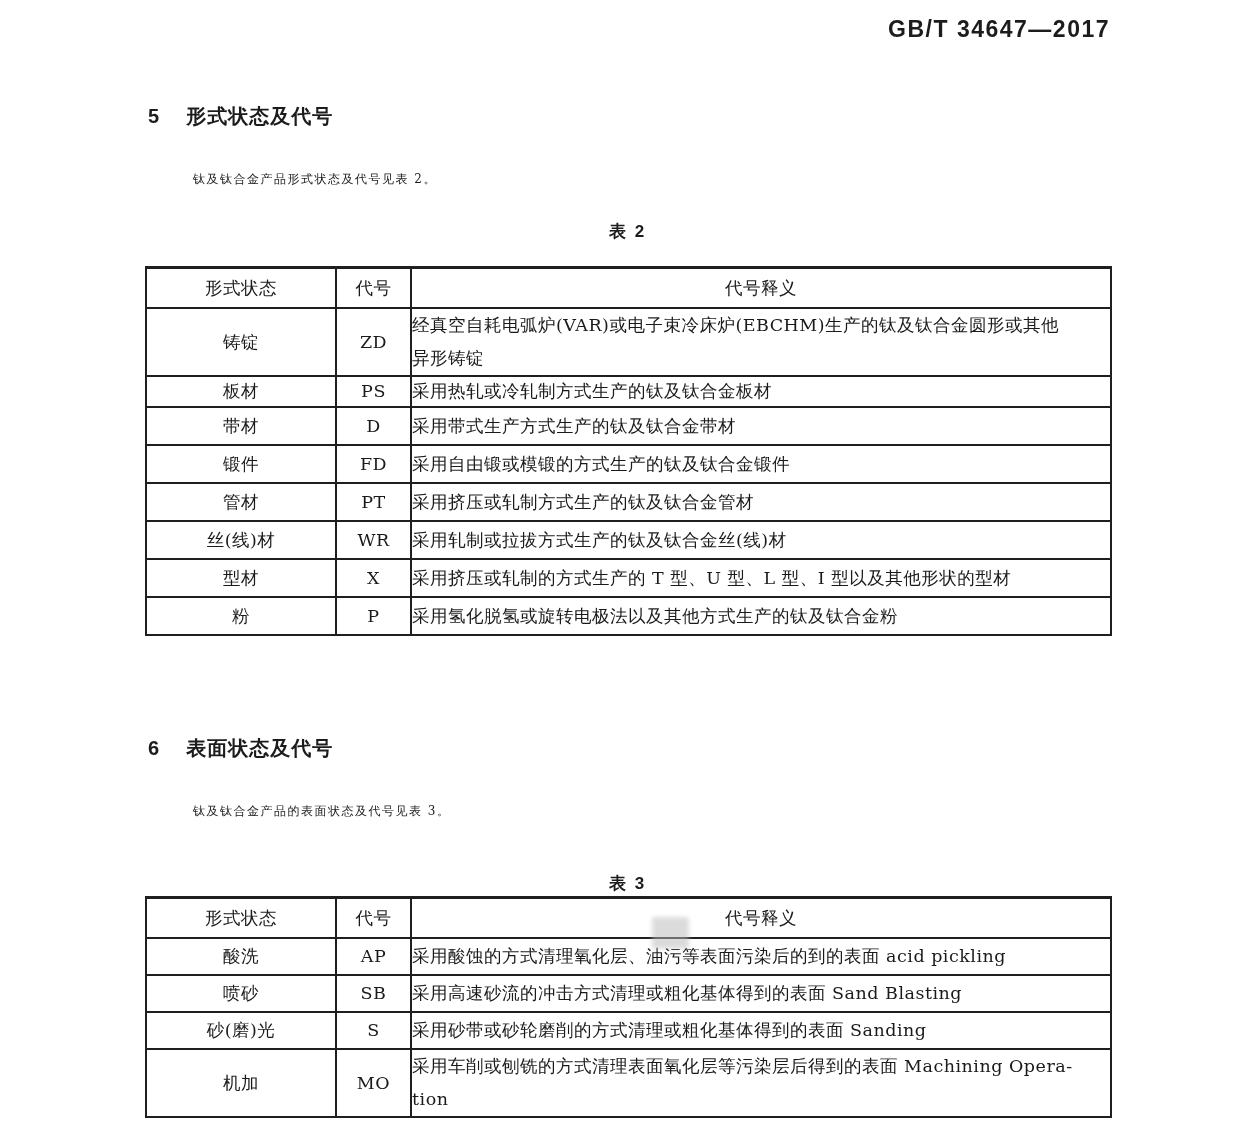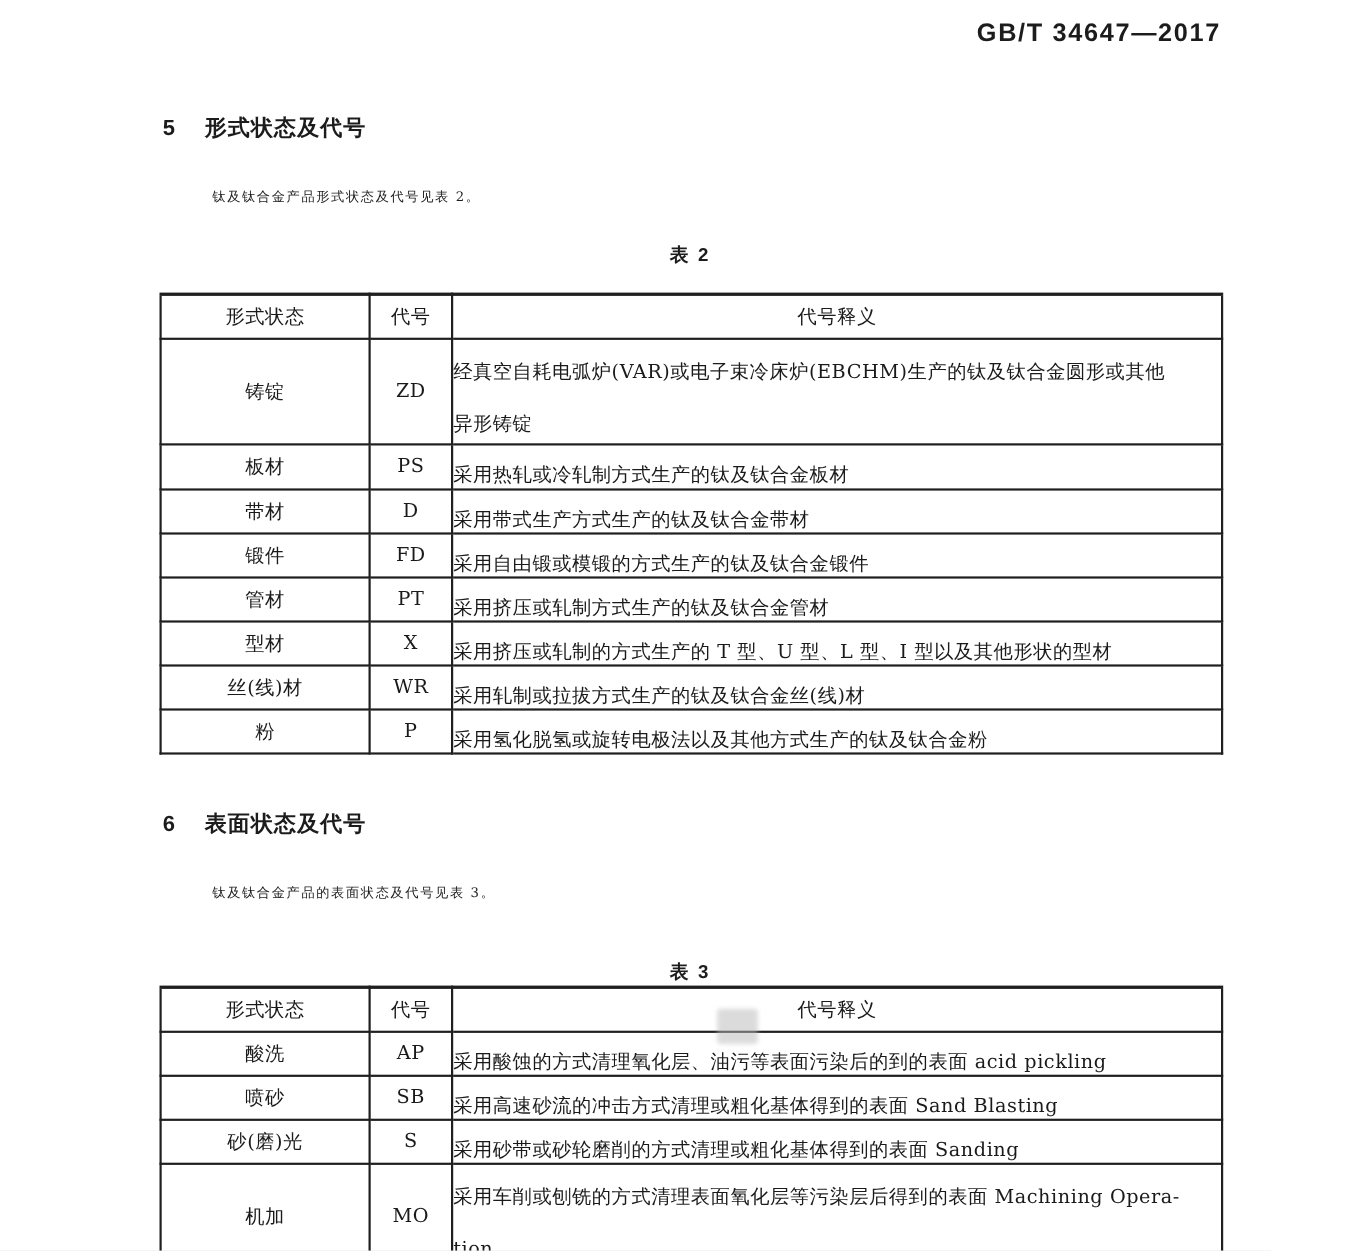--- a/index.html
+++ b/index.html
@@ -62,21 +62,21 @@
   table.gbtable th, table.gbtable td {
     border: 2px solid #1f1f1f;
     font-weight: normal;
     padding: 0;
     vertical-align: middle;
     letter-spacing: 0.5px;
   }
   table.gbtable th { text-align: center; }
   td.c-state, td.c-code { text-align: center; }
   td.c-desc { text-align: left; padding-left: 13px; padding-right: 8px; }
-  td.c-desc .line { line-height: 33px; margin-top: 14px; }
+  td.c-desc .line { line-height: 33px; }
   td.c-desc.single .line { line-height: normal; }
   .scan-artifact {
     position: absolute;
     left: 652px;
     top: 917px;
     width: 37px;
     height: 32px;
     background: #b9b9b9;
     opacity: 0.5;
     filter: blur(2px);
@@ -115,21 +115,21 @@
     </thead>
     <tbody>
       <tr style="height:66px">
         <td class="c-state">铸锭</td>
         <td class="c-code">ZD</td>
         <td class="c-desc">
           <div class="line">经真空自耗电弧炉(VAR)或电子束冷床炉(EBCHM)生产的钛及钛合金圆形或其他</div>
           <div class="line">异形铸锭</div>
         </td>
       </tr>
-      <tr style="height:41px">
+      <tr style="height:31px">
         <td class="c-state">板材</td>
         <td class="c-code">PS</td>
         <td class="c-desc single">
             <div class="line">采用热轧或冷轧制方式生产的钛及钛合金板材</div>
           </td>
       </tr>
       <tr style="height:38px">
         <td class="c-state">带材</td>
         <td class="c-code">D</td>
         <td class="c-desc single">
@@ -144,31 +144,31 @@
           </td>
       </tr>
       <tr style="height:38px">
         <td class="c-state">管材</td>
         <td class="c-code">PT</td>
         <td class="c-desc single">
             <div class="line">采用挤压或轧制方式生产的钛及钛合金管材</div>
           </td>
       </tr>
       <tr style="height:38px">
+        <td class="c-state">丝(线)材</td>
+        <td class="c-code">WR</td>
+        <td class="c-desc single">
+            <div class="line">采用轧制或拉拔方式生产的钛及钛合金丝(线)材</div>
+          </td>
+      </tr>
+      <tr style="height:38px">
         <td class="c-state">型材</td>
         <td class="c-code">X</td>
         <td class="c-desc single">
             <div class="line">采用挤压或轧制的方式生产的 T 型、U 型、L 型、I 型以及其他形状的型材</div>
-          </td>
-      </tr>
-      <tr style="height:38px">
-        <td class="c-state">丝(线)材</td>
-        <td class="c-code">WR</td>
-        <td class="c-desc single">
-            <div class="line">采用轧制或拉拔方式生产的钛及钛合金丝(线)材</div>
           </td>
       </tr>
       <tr style="height:38px">
         <td class="c-state">粉</td>
         <td class="c-code">P</td>
         <td class="c-desc single">
             <div class="line">采用氢化脱氢或旋转电极法以及其他方式生产的钛及钛合金粉</div>
           </td>
       </tr>
     </tbody>

